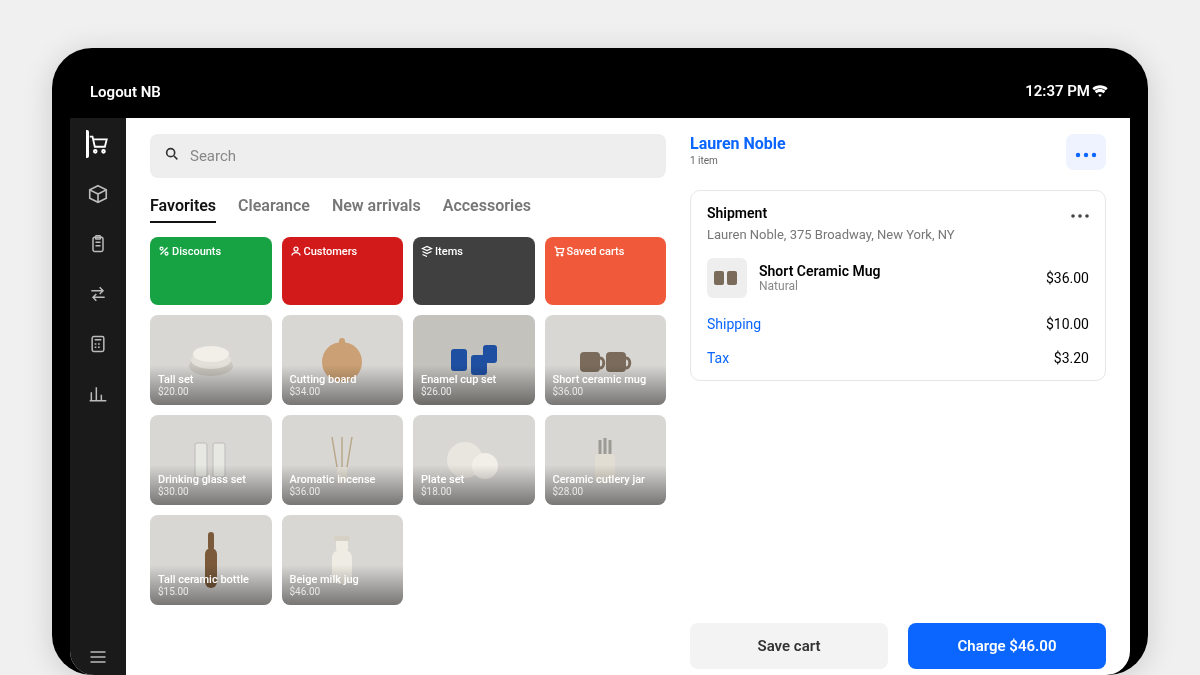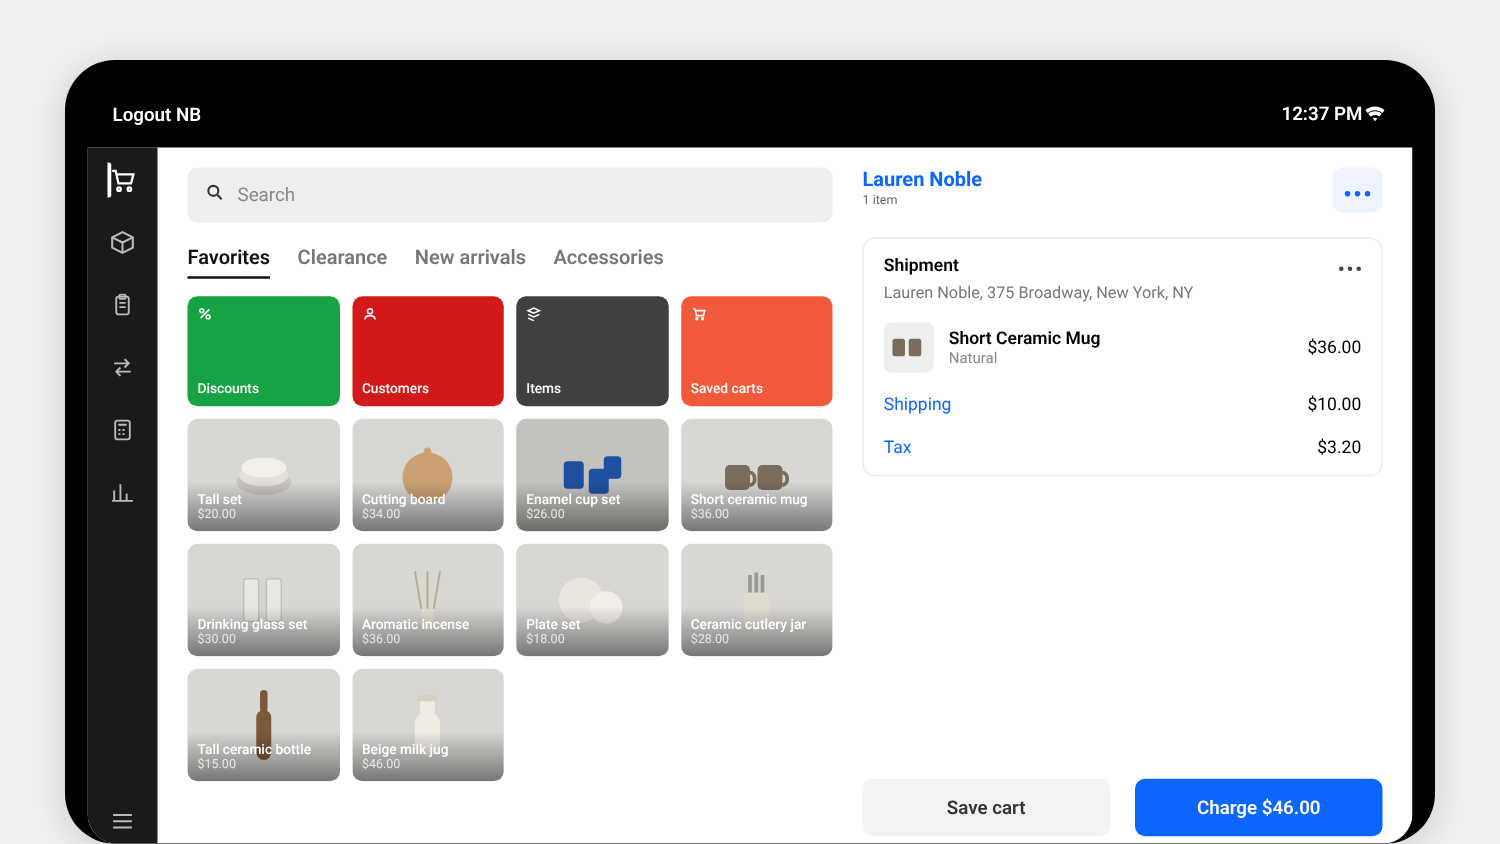--- a/index.html
+++ b/index.html
@@ -61,22 +61,22 @@
     border: none; background: transparent; outline: none; font-size: 15px; flex: 1; color: #333;
   }
   .searchbar input::placeholder { color: #888; }
 
   .tabs { display: flex; gap: 22px; margin: 18px 0 14px 0; font-size: 16px; font-weight: 600; color: #777; }
   .tabs .tab { cursor: pointer; padding-bottom: 6px; }
   .tabs .tab.active { color: #111; border-bottom: 2px solid #111; }
 
   .grid { display: grid; grid-template-columns: repeat(4, 1fr); gap: 10px; }
   .tile {
-    position: relative; border-radius: 8px; height: 88px; color: #fff; overflow: hidden;
-    display: flex; flex-direction: column; justify-content: space-between; padding: 8px; cursor: pointer;
+    position: relative; border-radius: 8px; height: 68px; color: #fff; overflow: hidden;
+    display: flex; flex-direction: row; padding: 8px; cursor: pointer;
     font-size: 11px;
   }
   .tile .tile-icon { width: 14px; height: 14px; }
   .tile .tile-label { font-weight: 500; }
 
   .product {
     position: relative; border-radius: 8px; height: 90px; overflow: hidden; cursor: pointer;
     background: #d9d7d4; display: flex; flex-direction: column; justify-content: flex-end; padding: 8px;
   }
   .product .thumb { position: absolute; inset: 0; display:flex; align-items:center; justify-content:center; }

